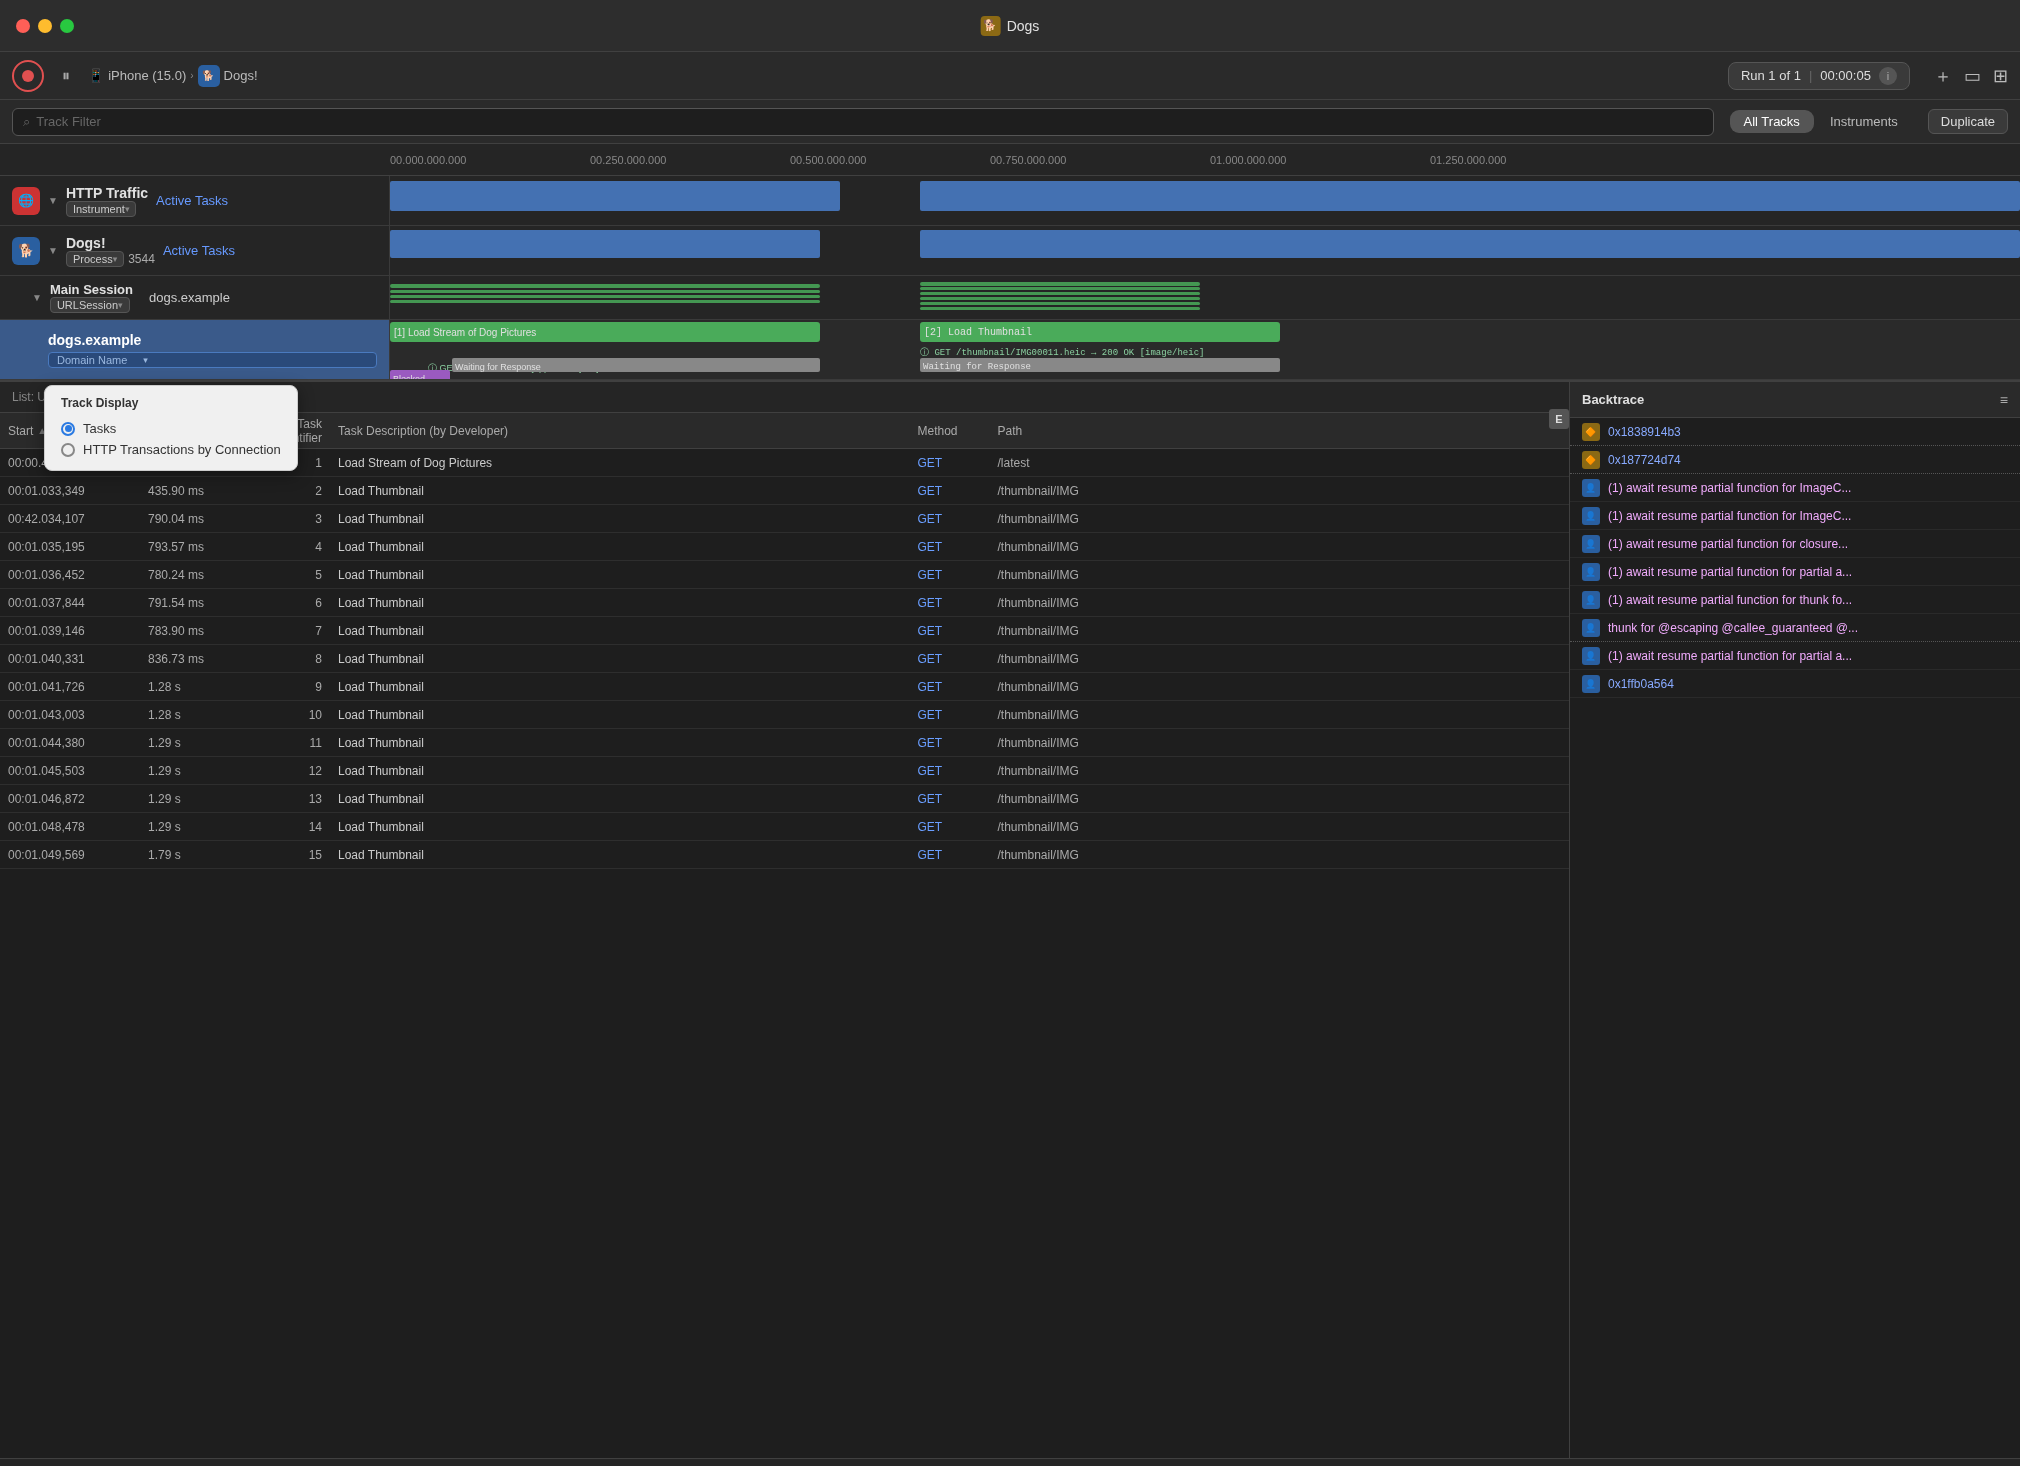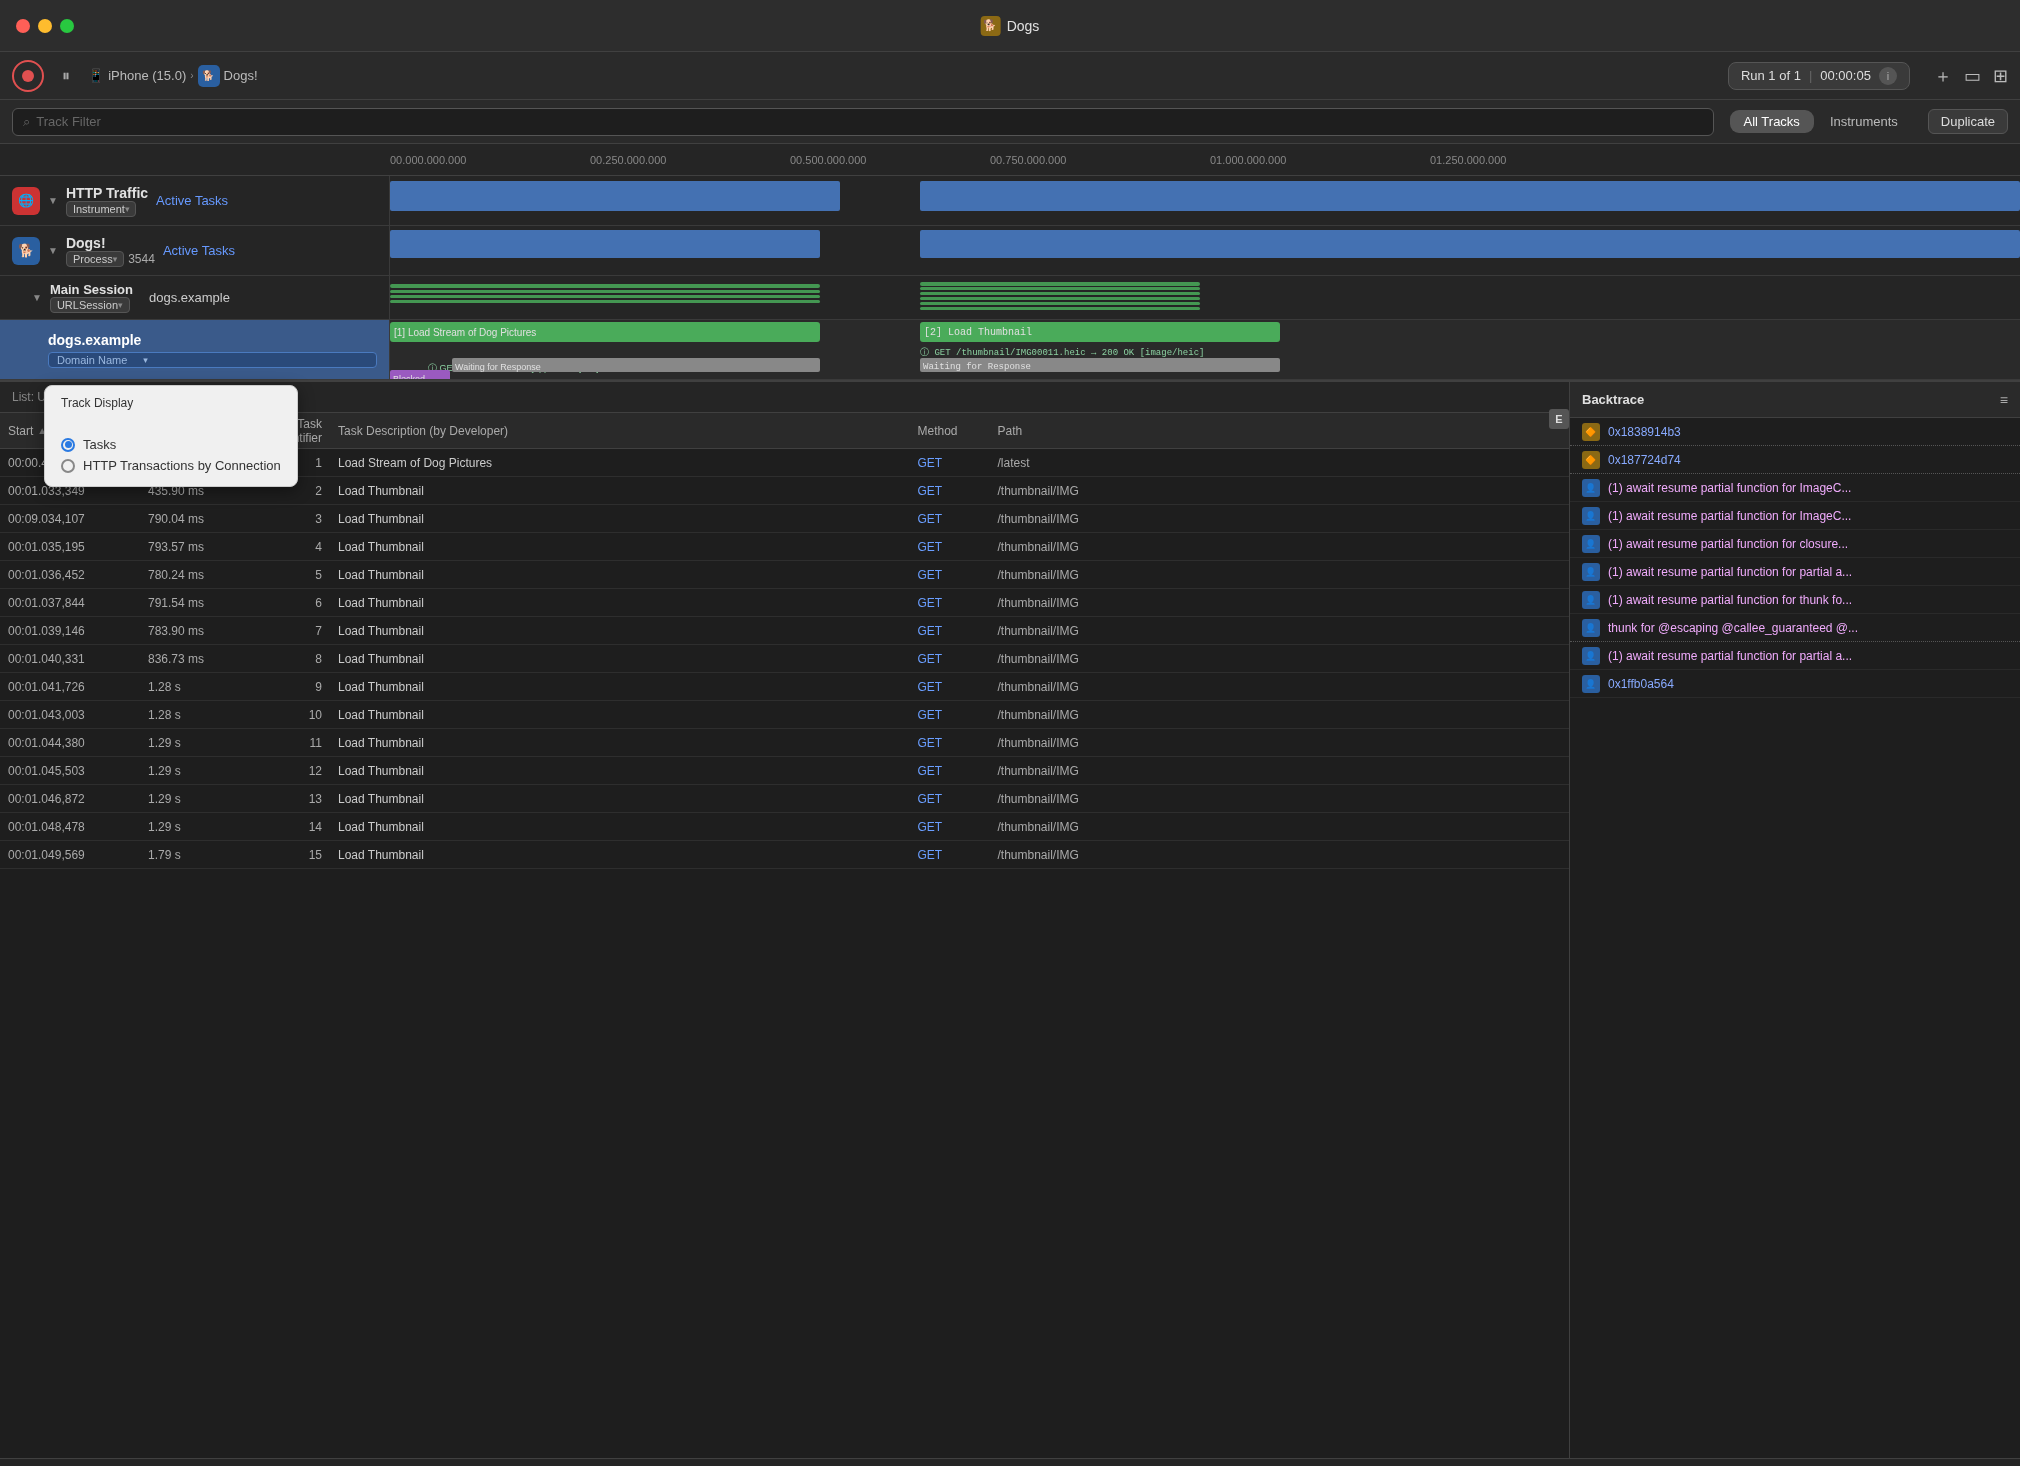--- a/index.html
+++ b/index.html
@@ -387,23 +387,23 @@
       border: 1px solid #ccc;
       border-radius: 8px;
       padding: 10px 16px;
       z-index: 100;
       color: #222;
       box-shadow: 0 4px 16px rgba(0,0,0,0.4);
       min-width: 200px;
     }
     .tooltip-title {
       font-size: 12px;
-      font-weight: 400;
+      font-weight: 700;
       color: #333;
-      margin-bottom: 24px;
+      margin-bottom: 8px;
     }
     .tooltip-option {
       display: flex;
       align-items: center;
       gap: 8px;
       padding: 3px 0;
       font-size: 13px;
       color: #333;
     }
     .radio-circle {
@@ -832,21 +832,21 @@
   </div>
           <div class="table-row">
     <div class="td td-start">00:01.033,349</div>
     <div class="td td-duration">435.90 ms</div>
     <div class="td td-id">2</div>
     <div class="td th-desc">Load Thumbnail</div>
     <div class="td td-method">GET</div>
     <div class="td td-path">/thumbnail/IMG</div>
   </div>
           <div class="table-row">
-    <div class="td td-start">00:09.034,107</div>
+    <div class="td td-start">00:42.034,107</div>
     <div class="td td-duration">790.04 ms</div>
     <div class="td td-id">3</div>
     <div class="td th-desc">Load Thumbnail</div>
     <div class="td td-method">GET</div>
     <div class="td td-path">/thumbnail/IMG</div>
   </div>
           <div class="table-row">
     <div class="td td-start">00:01.035,195</div>
     <div class="td td-duration">793.57 ms</div>
     <div class="td td-id">4</div>

